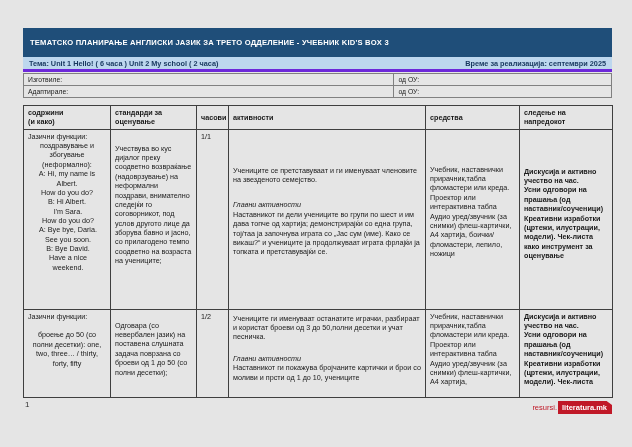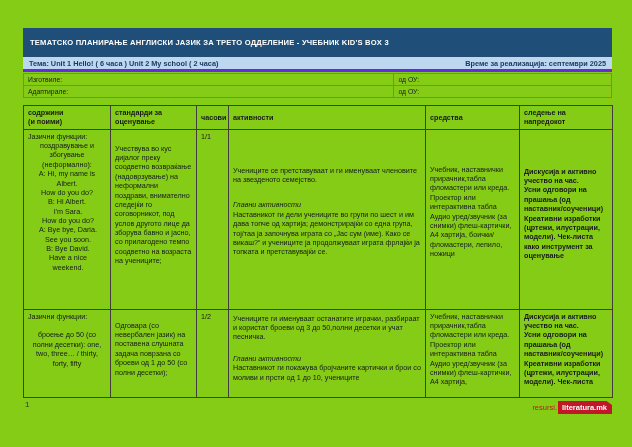--- a/index.html
+++ b/index.html
@@ -1,17 +1,17 @@
 <!DOCTYPE html>
 <html><head>
 <meta charset="utf-8">
 <style>
   html,body { margin:0; padding:0; background:#ffffff; }
   .page {
-    position:relative; width:632px; height:447px; background:#84cc16;
+    position:relative; width:632px; height:447px; background:#e5e5e5;
     font-family:"Liberation Sans", sans-serif; color:#1a1a1a; overflow:hidden;
   }
   .content { position:absolute; left:23px; top:28px; width:589px; }
 
   
   .title-bar {
     background:#1f4e79; color:#ffffff; height:29px; display:flex; align-items:center;
     padding:0 7px; box-sizing:border-box; font-size:7.6px; font-weight:bold; letter-spacing:.2px;
   }
   .tema-bar {
@@ -90,21 +90,21 @@
         <col style="width:87px">
           <col style="width:86px">
           <col style="width:32px">
         <col style="width:197px">
           <col style="width:94px">
           <col style="width:93px">
       </colgroup>
       <thead>
         <tr>
           <th>содржини
-(и поими)</th>
+(и како)</th>
           <th>стандарди за
 оценување</th>
           <th>часови</th>
           <th>активности</th>
           <th>средства</th>
           <th>следење на
 напредокот</th>
         </tr>
       </thead>
       <tbody>

